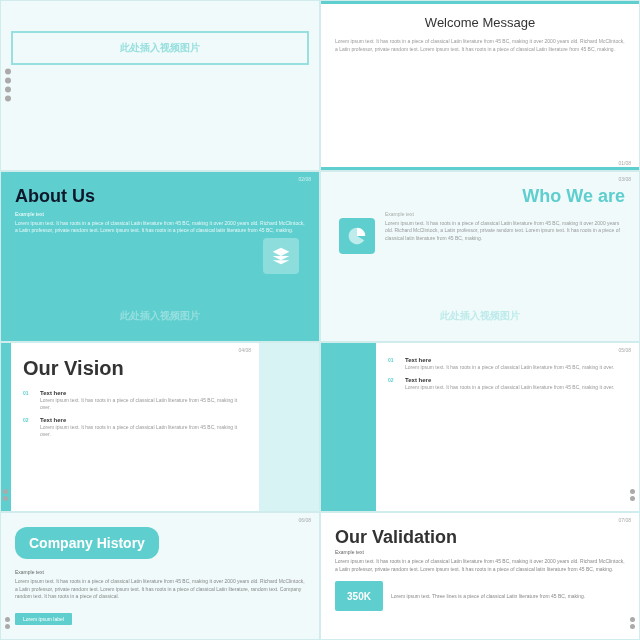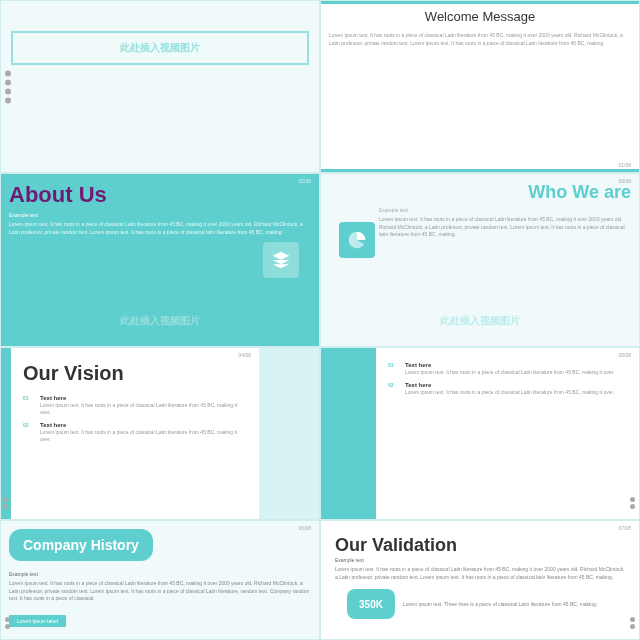--- a/index.html
+++ b/index.html
@@ -12,21 +12,21 @@
       display: grid;
       grid-template-columns: 1fr 1fr;
       grid-template-rows: 1fr 1fr 1fr;
     }
 
     .slide {
       background: #fff;
       border: 1px solid #d0ecec;
       position: relative;
       overflow: hidden;
-      padding: 8px;
+      padding: 14px;
     }
 
     
     .slide-1 {
       background: #f0fafa;
     }
     .slide-1 .watermark {
       position: absolute;
       top: 30px;
       left: 10px;
@@ -94,22 +94,22 @@
       bottom: 0;
       left: 0;
       right: 0;
     }
 
     
     .slide-3 {
       background: #5ecece;
     }
     .slide-3 .about-title {
-      color: #701a75;
-      font-size: 22px;
+      color: #0f172a;
+      font-size: 18px;
       font-weight: bold;
       margin-bottom: 4px;
     }
     .slide-3 .example-label {
       color: #fff;
       font-size: 5px;
       margin-bottom: 3px;
     }
     .slide-3 .body-text {
       color: rgba(255,255,255,0.85);
@@ -444,23 +444,22 @@
     .slide-8 .stat-box {
       background: #5ecece;
       color: #fff;
       font-size: 10px;
       font-weight: bold;
       width: 48px;
       height: 30px;
       display: flex;
       align-items: center;
       justify-content: center;
-      border-radius: 8px;
+      border-radius: 2px;
       flex-shrink: 0;
-      margin-left: 12px;
     }
     .slide-8 .stat-text {
       font-size: 5px;
       color: #888;
       line-height: 1.4;
     }
     .slide-8 .slide-num {
       position: absolute;
       top: 4px;
       right: 8px;

